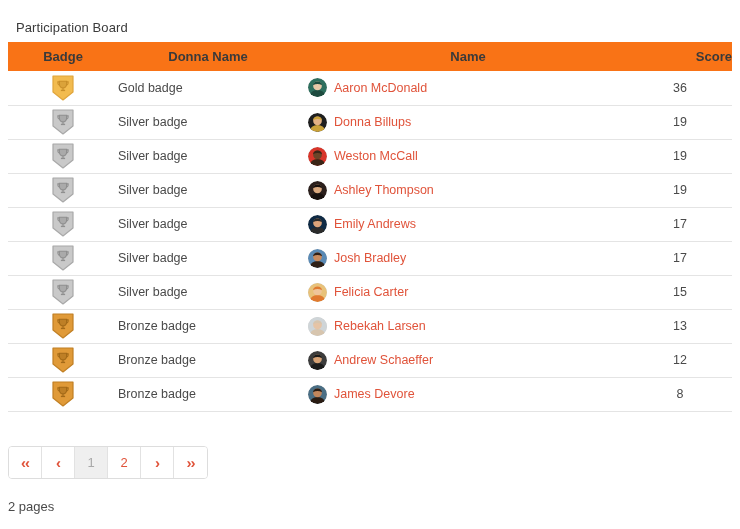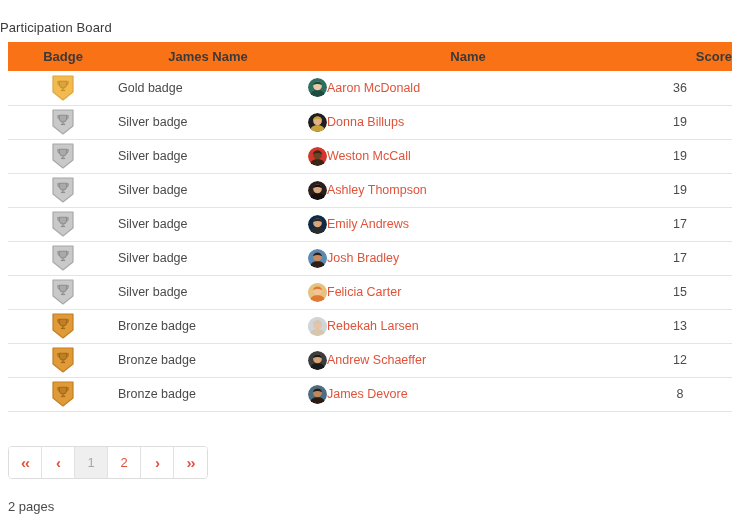--- a/index.html
+++ b/index.html
@@ -16,21 +16,21 @@
 
   #page-wrap {
     width: 740px;
     height: 529px;
     position: relative;
   }
 
   
   .board-title {
     position: absolute;
-    left: 0;
+    left: 16px;
     top: 19px;
     font-size: 13px;
     line-height: 17px;
     color: #3b3b3b;
     letter-spacing: 0.1px;
     white-space: nowrap;
   }
 
   
   .board-table {
@@ -80,20 +80,21 @@
     height: 26px;
     vertical-align: middle;
     line-height: 0;
   }
   .badge-icon svg { display: block; }
 
   
   .name-cell-inner {
     display: flex;
     align-items: center;
+    gap: 7px;
     height: 100%;
   }
   .avatar {
     width: 19px;
     height: 19px;
     border-radius: 50%;
     flex: 0 0 19px;
     overflow: hidden;
     position: relative;
     background: #cfcfcf;
@@ -155,21 +156,21 @@
 <body>
 
 <div id="page-wrap">
 
   <div class="board-title">Participation Board</div>
 
   <table class="board-table">
     <thead>
       <tr>
         <th class="col-badge">Badge</th>
-        <th class="col-badge-name">James Name</th>
+        <th class="col-badge-name">Donna Name</th>
         <th class="col-name">Name</th>
         <th class="col-score">Score</th>
       </tr>
     </thead>
     <tbody id="board-body">
         <tr>
           <td class="cell-badge"><span class="badge-icon"><svg viewBox="0 0 22 26" width="22" height="26" xmlns="http://www.w3.org/2000/svg">
                 <path d="M1 1 H21 V17 L11 25 L1 17 Z" fill="#f2bb4f" stroke="#e0a53b" stroke-width="1.2" stroke-linejoin="round"></path>
                 <g fill="none" stroke="#c98f2a" stroke-width="1.1">
                   <path d="M7.4 6.2 h7.2 v3.1 a3.6 3.6 0 0 1 -3.6 3.6 a3.6 3.6 0 0 1 -3.6 -3.6 Z" fill="#c98f2a" fill-opacity="0.55"></path>

